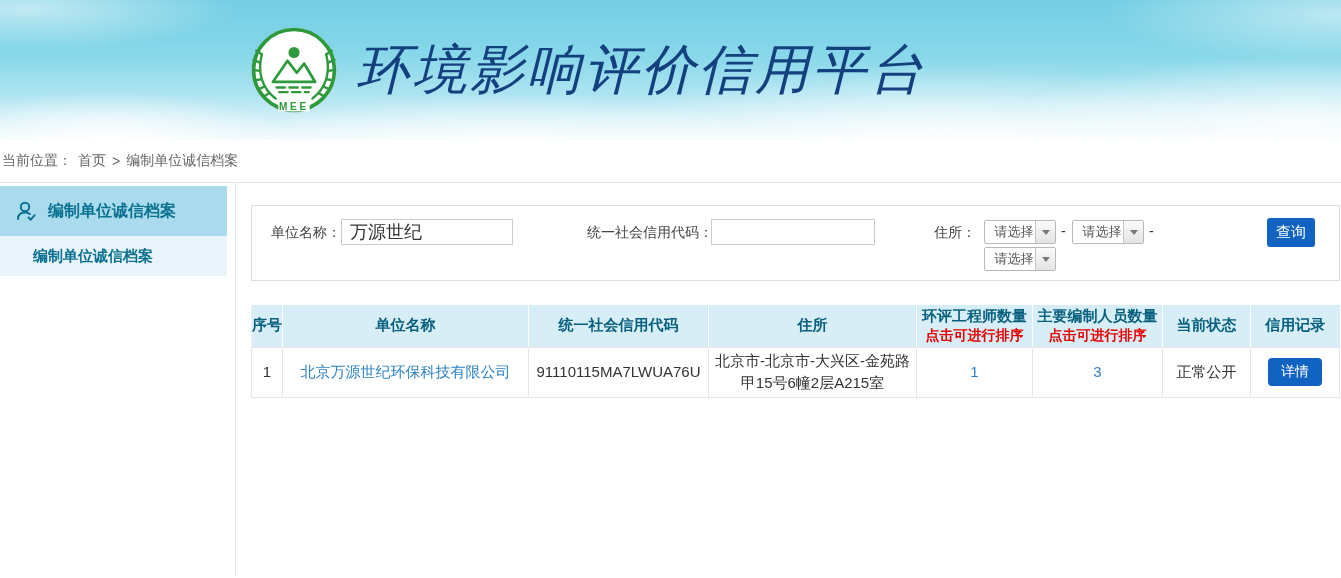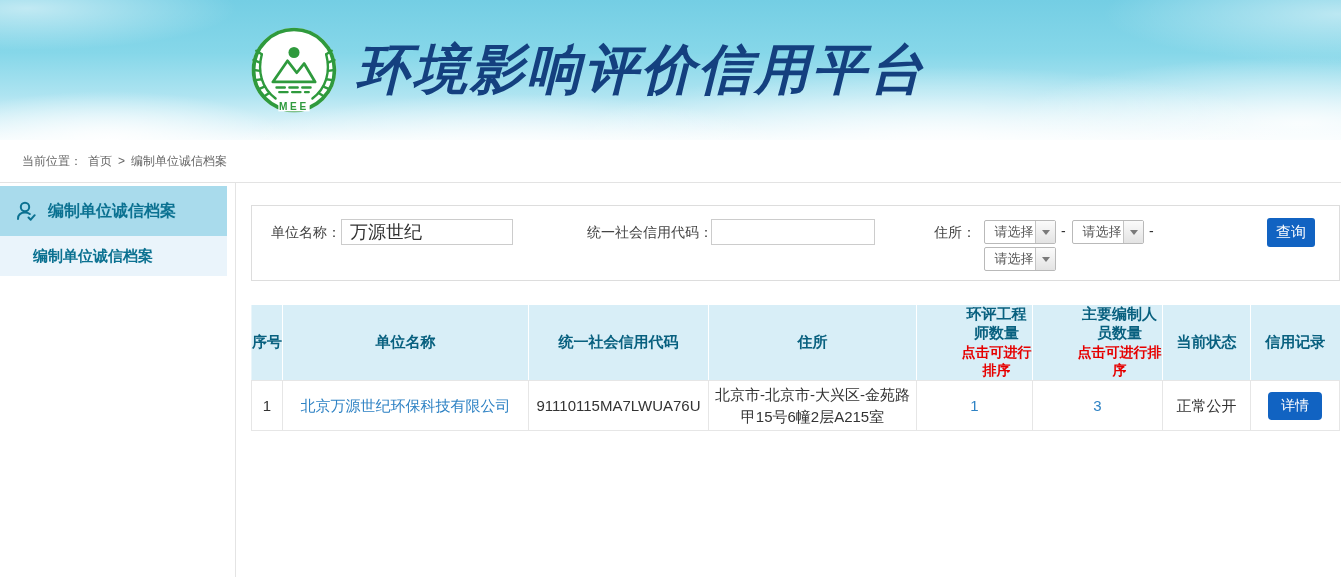--- a/index.html
+++ b/index.html
@@ -16,29 +16,29 @@
       radial-gradient(ellipse 260px 70px at 8% 100%, rgba(255,255,255,.95), rgba(255,255,255,0) 70%),
       radial-gradient(ellipse 420px 90px at 38% 112%, rgba(255,255,255,.9), rgba(255,255,255,0) 70%),
       radial-gradient(ellipse 520px 110px at 70% 104%, rgba(255,255,255,.92), rgba(255,255,255,0) 72%),
       radial-gradient(ellipse 420px 95px at 97% 88%, rgba(255,255,255,.85), rgba(255,255,255,0) 70%),
       radial-gradient(ellipse 300px 60px at 2% 6%, rgba(255,255,255,.55), rgba(255,255,255,0) 70%),
       radial-gradient(ellipse 340px 70px at 100% 10%, rgba(255,255,255,.5), rgba(255,255,255,0) 70%),
       linear-gradient(180deg,#74cee4 0%, #86d7e9 38%, #aee4f1 68%, #e2f5fa 92%, #f4fbfd 100%);
   }
   .logo { width:92px; height:92px; flex:0 0 auto; }
   .site-title {
-    font-size:54px; font-weight:bold; font-style:italic; color:#14407f;
+    font-size:54px; font-weight:normal; font-style:italic; color:#14407f;
     letter-spacing:3px; margin-left:16px; white-space:nowrap;
   }
 
   
   .crumb-bar {
     height:43px; background:#fff; border-bottom:1px solid #e3e3e3;
-    display:flex; align-items:center; padding-left:22px;
-    font-size:12px; color:#666;
+    display:flex; align-items:center; padding-left:2px;
+    font-size:14px; color:#666;
   }
   .crumb-bar span { margin-right:6px; }
   .crumb-link { cursor:pointer; }
 
   
   .layout { display:flex; height:394px; background:#fff; }
   .sidebar { width:237px; border-right:1px solid #e4e4e4; background:#fff; padding-top:3px; }
   .side-item-active {
     width:227px; height:50px; background:#a9dbec; display:flex; align-items:center;
     padding-left:14px; cursor:pointer;
@@ -90,21 +90,21 @@
     height:42px; text-align:center; vertical-align:middle;
     border-bottom:1px solid #e6e6e6; border-left:1px solid #fff;
   }
   .result-table th:first-child { border-left:1px solid #e9f5fa; }
   .th-sort { color:#e60000; font-size:14px; font-weight:bold; margin-top:1px; }
   .result-table td {
     background:#fff; height:50px; text-align:center; vertical-align:middle;
     font-size:15px; color:#333; border:1px solid #e6e6e6; line-height:1.45;
     padding:2px 4px;
   }
-  .th-sortable { cursor:pointer;padding-left:44px; }
+  .th-sortable { cursor:pointer; }
   .link { color:#2e82c4; text-decoration:none; cursor:pointer; }
   .btn-detail {
     background:#1163c2; color:#fff; border:none; border-radius:4px;
     font-size:14px; font-family:inherit; padding:5px 13px; cursor:pointer;
   }
 </style>
 </head>
 <body>
 
 <div class="page">

